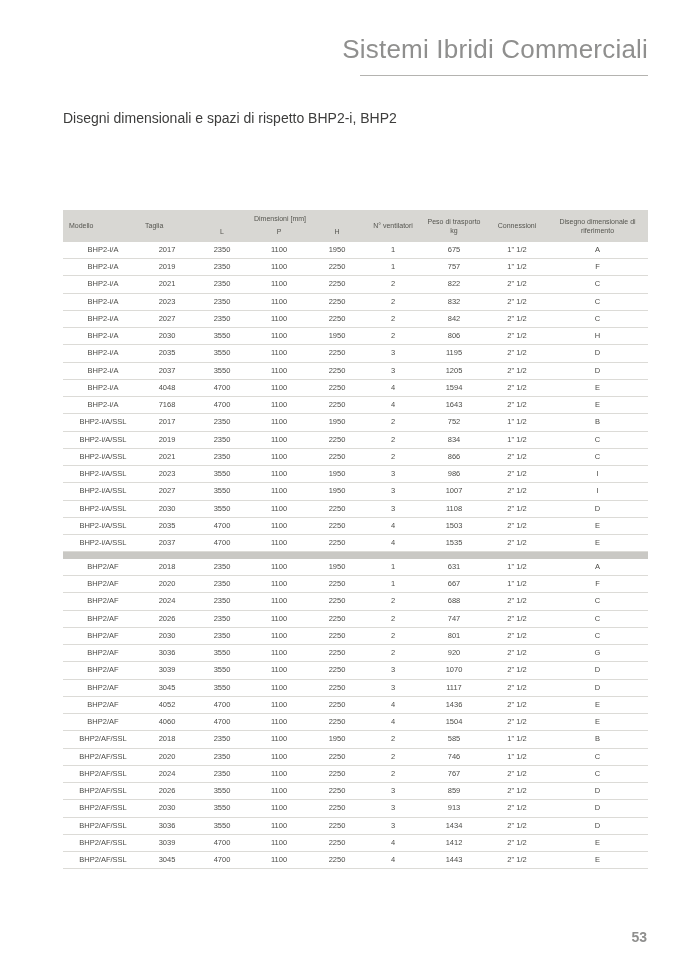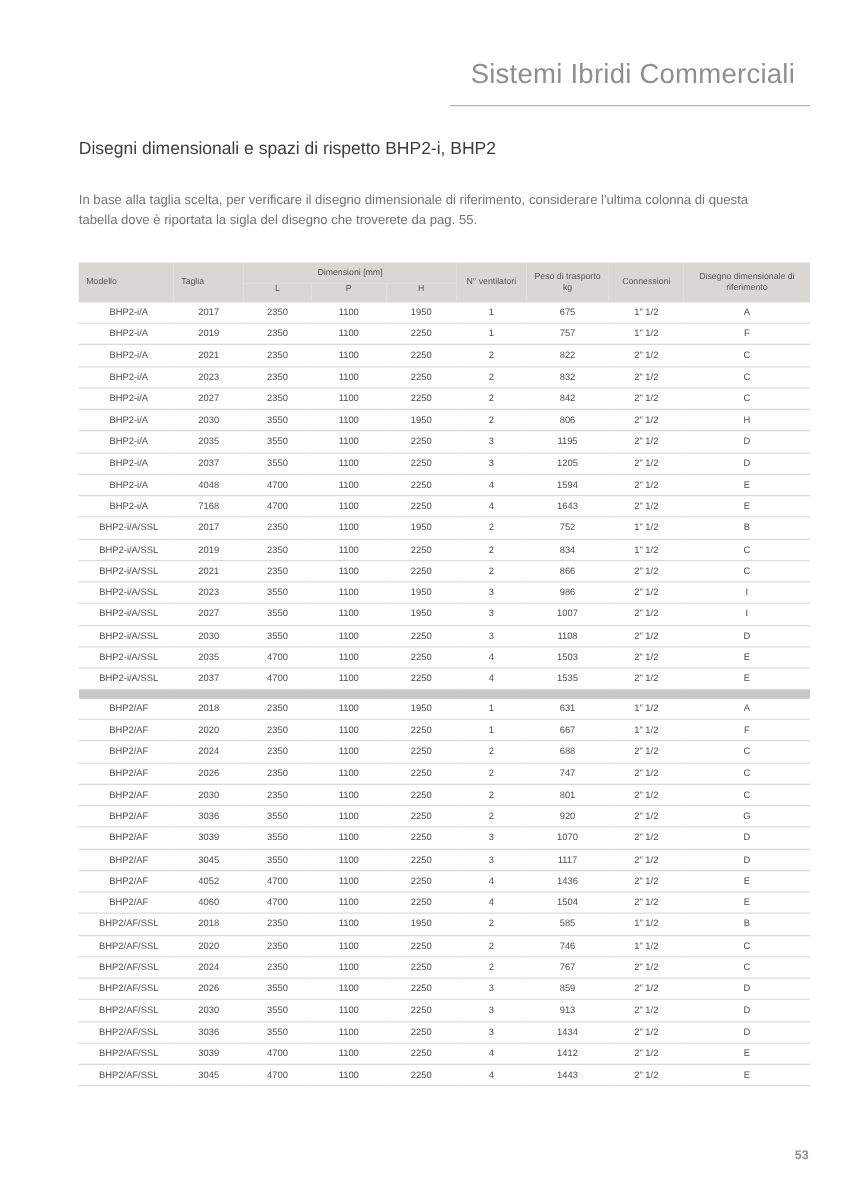--- a/index.html
+++ b/index.html
@@ -7,22 +7,22 @@
   .page {
     position: relative;
     width: 678px;
     height: 959px;
     background: #ffffff;
     font-family: "Liberation Sans", sans-serif;
     overflow: hidden;
   }
   .doc-header { position: absolute; top: 34px; right: 30px; text-align: right; }
   .doc-header-title {
-    margin: 12px;
-    font-size: 22px;
+    margin: 0;
+    font-size: 26px;
     font-weight: 300;
     color: #8f8f8e;
     letter-spacing: 0.2px;
   }
   .header-rule {
     width: 288px;
     height: 1px;
     background: var(--rule, #b4b3b0);
     margin-top: 10px;
     margin-left: auto;
@@ -79,39 +79,38 @@
   tbody td.col-modello { text-align: center; padding-left: 6px; }
   tr.separator td {
     background: var(--separator, #c9c8c4);
     height: 7px;
     padding: 0;
     border-bottom: none;
   }
   .page-number {
     position: absolute;
     right: 31px;
-    bottom: 29px;
-    font-size: 10px;
+    bottom: 14px;
+    font-size: 14px;
     color: #8f8f8e;
     font-weight: bold;
   }
 </style>
 </head>
 <body>
 
 <div class="page">
 
   <header class="doc-header">
     <h1 class="doc-header-title">Sistemi Ibridi Commerciali</h1>
     <div class="header-rule"></div>
   </header>
 
   <h2 class="section-title">Disegni dimensionali e spazi di rispetto BHP2-i, BHP2</h2>
 
-  <p class="section-intro">In base alla taglia scelta, per verificare il disegno dimensionale di riferimento, considerare l'ultima colonna di questa tabella dove è riportata la sigla del disegno che troverete da pag. 55.</p>
 
   <table class="dims">
     <colgroup>
       <col style="width:76px">
       <col style="width:56px">
       <col style="width:54px">
       <col style="width:60px">
       <col style="width:56px">
       <col style="width:56px">
       <col style="width:66px">

